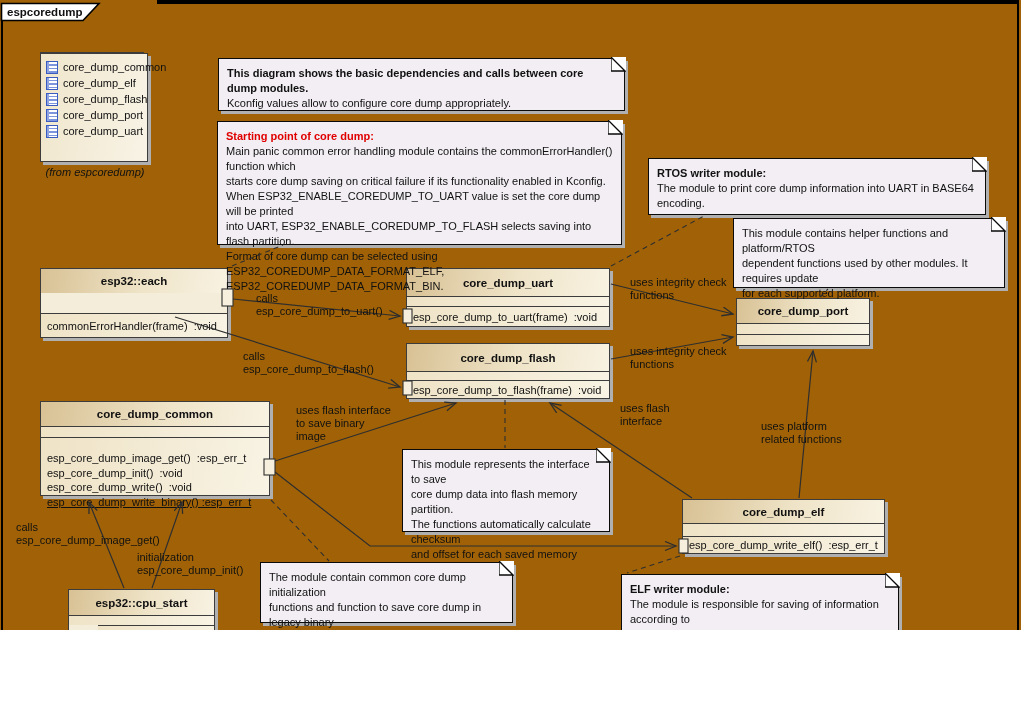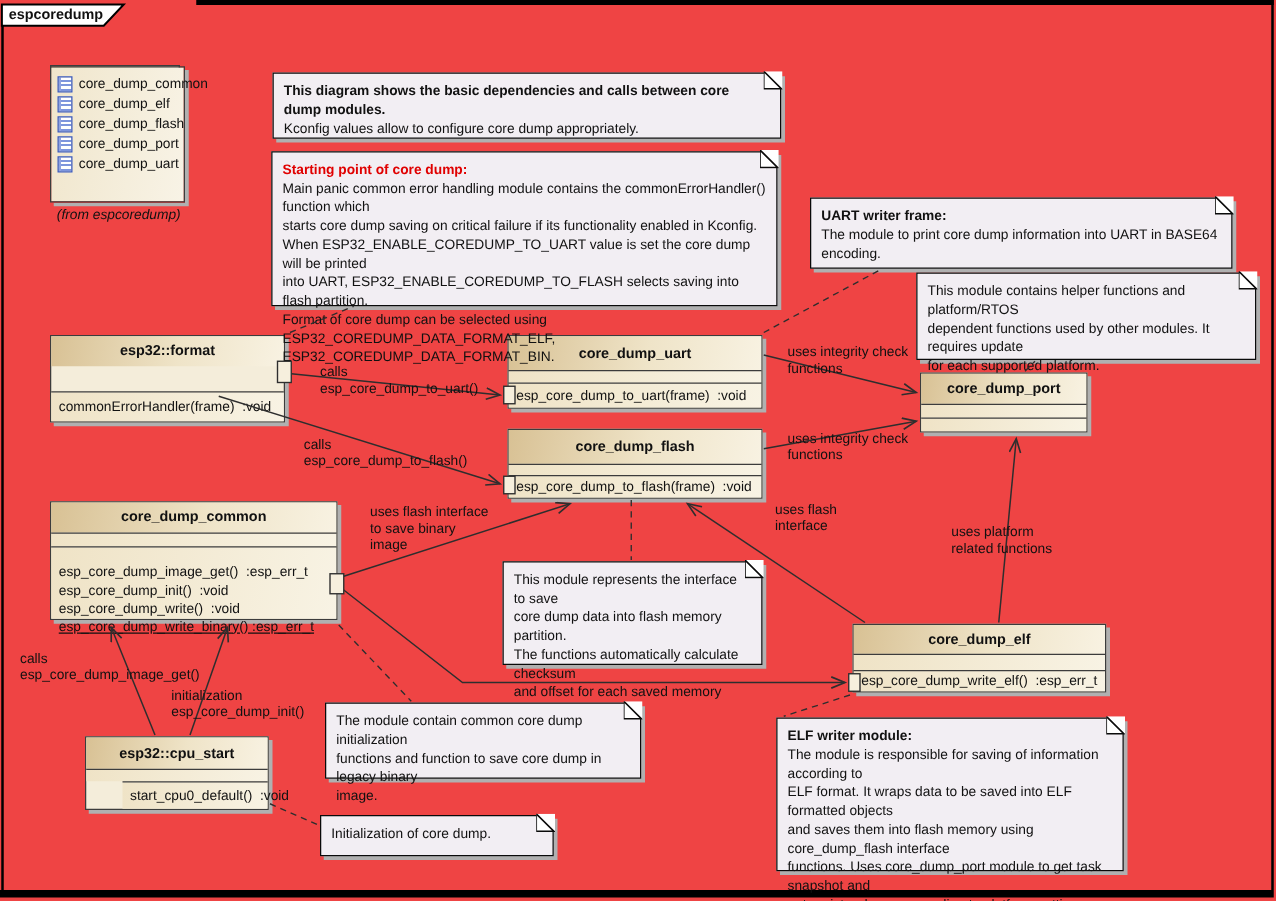--- a/index.html
+++ b/index.html
@@ -1,16 +1,16 @@
 <!DOCTYPE html>
 <html><head>
 <meta charset="utf-8">
 <style>
   html,body{margin:0;padding:0;background:#fff;}
-  #canvas{position:relative;width:1021px;height:721px;background:#ef4444;overflow:hidden;
+  #canvas{position:relative;width:1021px;height:630px;background:#a16207;overflow:hidden;
           font-family:"Liberation Sans",sans-serif;color:#111;}
   
   .frame-bar{position:absolute;background:#000;}
   #frame-tab-label{position:absolute;left:7px;top:6px;font-size:11.5px;font-weight:bold;}
   
   #connectors{position:absolute;left:0;top:0;z-index:5;pointer-events:none;}
   
   .cls{position:absolute;border:1.5px solid #3c3c3c;box-sizing:border-box;
        box-shadow:3px 3px 0 #b0b0b0;z-index:4;background:#f4edda;}
   .cls-h{display:flex;align-items:center;justify-content:center;font-size:11.5px;font-weight:bold;
@@ -112,21 +112,21 @@
       <span>core_dump_port</span>
       </div>
     <div class="pkg-item">
       <span class="doc-icon"></span>
       <span>core_dump_uart</span>
       </div>
   </div>
   <div class="from-label">(from espcoredump)</div>
 
   <div class="cls" style="left:40px;top:268px;width:188px;">
-    <div class="cls-h" style="height:24px;">esp32::format</div>
+    <div class="cls-h" style="height:24px;">esp32::each</div>
     <div class="sec vcent" style="height:24px;margin-top:20px;">
       <div class="mline">commonErrorHandler(frame)  :void</div>
     </div>
   </div>
 
   <div class="cls" style="left:406px;top:268px;width:204px;">
     <div class="cls-h" style="height:27px;">core_dump_uart</div>
     <div class="sec" style="height:10px;"></div>
     <div class="sec vcent" style="height:20px;">
       <div class="mline">esp_core_dump_to_uart(frame)  :void</div>
@@ -195,21 +195,21 @@
 into UART, ESP32_ENABLE_COREDUMP_TO_FLASH selects saving into flash partition.
 Format of core dump can be selected using ESP32_COREDUMP_DATA_FORMAT_ELF,
 ESP32_COREDUMP_DATA_FORMAT_BIN.</div>
   </div>
 
   <div class="note" style="left:648px;top:158px;width:338px;height:57px;">
     <svg class="fold" width="15" height="15">
         <path d="M0,0 L15,0 L15,15 Z" fill="#ffffff"></path>
         <path d="M0,0 L14,14 L0,14 Z" fill="#ffffff" stroke="#0a0a0a" stroke-width="1.3"></path>
       </svg>
-    <div class="note-title">UART writer frame:</div>
+    <div class="note-title">RTOS writer module:</div>
     <div class="note-body">The module to print core dump information into UART in BASE64 encoding.</div>
   </div>
 
   <div class="note" style="left:733px;top:218px;width:272px;height:70px;">
     <svg class="fold" width="15" height="15">
         <path d="M0,0 L15,0 L15,15 Z" fill="#ffffff"></path>
         <path d="M0,0 L14,14 L0,14 Z" fill="#ffffff" stroke="#0a0a0a" stroke-width="1.3"></path>
       </svg>
     <div class="note-body">This module contains helper functions and platform/RTOS
 dependent functions used by other modules. It requires update

